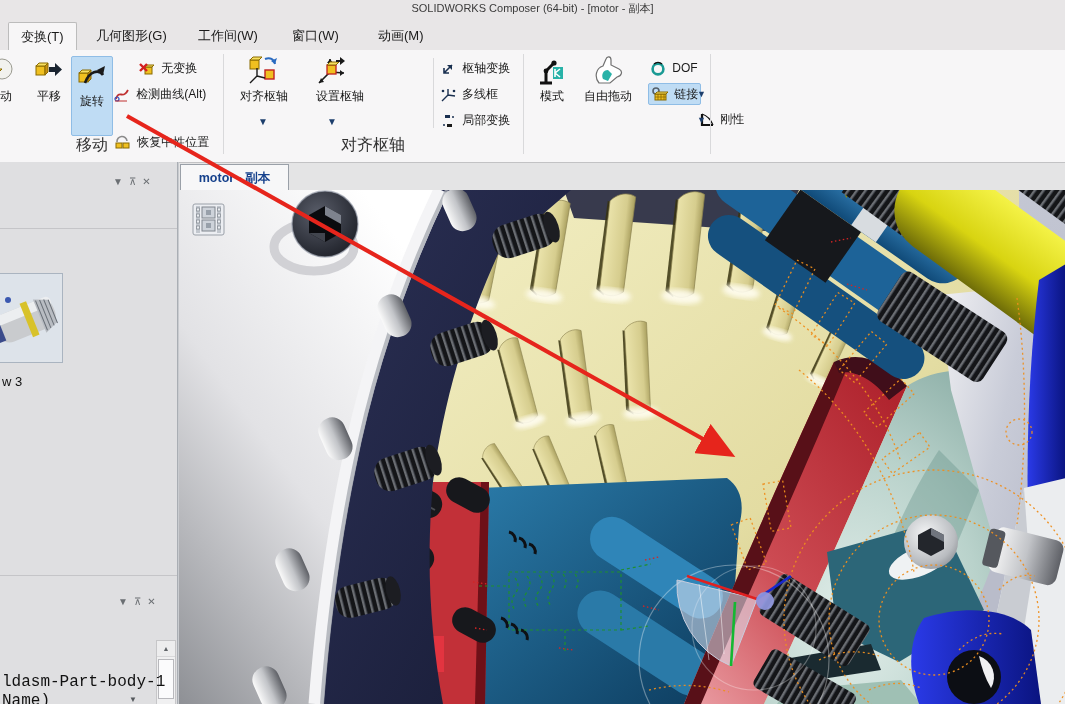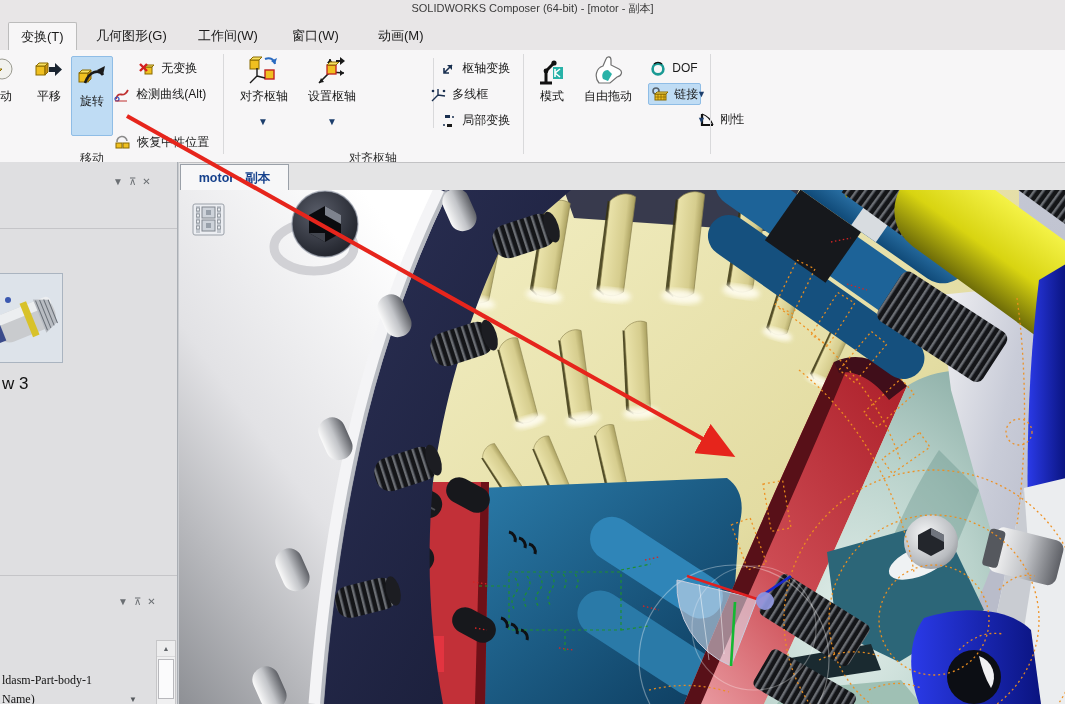--- a/index.html
+++ b/index.html
@@ -18,39 +18,39 @@
 
   
   .ribbon{left:0;top:50px;width:1065px;height:112px;background:#f7f6f7;border-bottom:1px solid #c9c9cb;}
   .rsep{position:absolute;top:4px;width:1px;height:100px;background:#d9d9db;}
   .bigbtn{position:absolute;top:6px;text-align:center;font-size:12px;color:#1a1a1a;}
   .bigbtn .ic{display:block;margin:0 auto 2px auto;}
   .bigbtn.sel{background:#bfdcf4;border:1px solid #8fbde6;border-radius:2px;}
   .minirow{position:absolute;height:20px;font-size:12px;color:#1a1a1a;white-space:nowrap;line-height:20px;}
   .minirow .mic{display:inline-block;vertical-align:middle;margin-right:3px;}
   .minirow.sel{background:#bfdcf4;border:1px solid #8fbde6;border-radius:2px;padding:0 2px;}
-  .grouplabel{position:absolute;top:100px;font-size:12px;color:#333;text-align:center;}
+  .grouplabel{position:absolute;top:85px;font-size:16px;color:#333;text-align:center;}
   .caret{color:#1c3e6c;font-size:9px;}
   .bigcaret{position:absolute;font-size:10px;color:#1c3e6c;}
 
   
   .docrow{left:0;top:162px;width:1065px;height:28px;background:#e4e4e5;border-top:1px solid #c2c2c4;}
   .doctab{position:absolute;left:180px;top:1px;width:107px;height:27px;background:#f7f7f8;
           border:1px solid #9aa0a8;border-bottom:none;font-size:12.5px;font-weight:bold;color:#16418c;
           text-align:center;line-height:26px;}
 
   
   .sidebar{left:0;top:162px;width:177px;height:542px;background:#dfdfe1;}
   .sb-divider{position:absolute;left:0;width:177px;height:1px;background:#c5c5c8;}
   .panelicons{position:absolute;color:#6b6f73;font-size:10px;letter-spacing:6px;}
   .panelicons span{cursor:default;}
   .thumb{position:absolute;left:0px;top:111px;width:62px;height:88px;background:#dfe4ea;
          border:1px solid #aab4c0;border-left:none;}
-  .viewlabel{position:absolute;left:2px;top:212px;font-size:17px;color:#111;}
-  .treetext{position:absolute;font-family:Liberation Serif, serif;font-size:12px;color:#111;white-space:nowrap;}
+  .viewlabel{position:absolute;left:2px;top:212px;font-size:13px;color:#111;}
+  .treetext{position:absolute;font-family:Liberation Mono, monospace;font-size:16px;color:#111;white-space:nowrap;}
   .sb-scroll{position:absolute;left:156px;top:478px;width:18px;height:64px;background:#f0f0f1;border:1px solid #c6c6c8;}
   .sb-up{width:100%;height:15px;text-align:center;font-size:7px;color:#606468;line-height:15px;border-bottom:1px solid #d8d8da;background:#ededee;}
   .sb-thumbbar{width:14px;height:38px;margin:2px auto;background:#fbfbfc;border:1px solid #b8b8bc;}
   .treecaret{position:absolute;left:129px;top:533px;font-size:8px;color:#55595d;}
   .vline{left:177px;top:162px;width:2px;height:542px;background:linear-gradient(90deg,#9a9fa6,#d8dadd);}
 
   
   .viewport{left:179px;top:190px;width:886px;height:514px;background:#c6c9d4;}
   svg{display:block;}
   .overlay{left:0;top:0;width:1065px;height:704px;pointer-events:none;z-index:60;}
@@ -133,42 +133,42 @@
         <rect x="3" y="4" width="9" height="9" fill="#f0c020" stroke="#8a6a00"></rect>
         <polygon points="3,4 6,1 15,1 12,4" fill="#f8e060" stroke="#8a6a00"></polygon>
         <path d="M18,3 C23,1 27,3 28,8" fill="none" stroke="#2a6ac0" stroke-width="2"></path>
         <polygon points="28,8 30,2 24,5" fill="#2a6ac0"></polygon>
         <rect x="18" y="14" width="9" height="9" fill="#f0c020" stroke="#c02020" stroke-width="1.4"></rect>
         <path d="M10,20 L3,27 M10,20 L10,12 M10,20 L18,22" stroke="#1a1a1a" stroke-width="1.4"></path>
       </svg>
       <span>对齐枢轴</span>
     </div>
     <div class="bigcaret" style="left:258px;top:66px;">▼</div>
-    <div class="bigbtn" style="left:300px;width:64px;">
+    <div class="bigbtn" style="left:300px;width:64px;text-align:right;">
       <svg class="ic" width="34" height="30" viewBox="0 0 34 30">
         <path d="M15,16 L15,3 M15,16 L4,27 M15,16 L29,17" stroke="#1a1a1a" stroke-width="1.6"></path>
         <polygon points="15,3 12,7 18,7" fill="#1a1a1a"></polygon>
         <polygon points="4,27 9,26 6,22" fill="#1a1a1a"></polygon>
         <polygon points="29,17 25,14 25,20" fill="#1a1a1a"></polygon>
         <rect x="12" y="9" width="9" height="9" fill="#f0c020" stroke="#c02020" stroke-width="1.3"></rect>
         <polygon points="12,9 15,6 24,6 21,9" fill="#f8e060" stroke="#8a6a00"></polygon>
         <polygon points="21,4 25,4 25,1 30,5 25,9 25,6 21,6" fill="#1a1a1a"></polygon>
       </svg>
       <span>设置枢轴</span>
     </div>
     <div class="bigcaret" style="left:327px;top:66px;">▼</div>
     <div class="rsep" style="left:433px;top:8px;height:70px;"></div>
     <div class="minirow" style="left:441px;top:8px;">
       <svg class="mic" width="15" height="14" viewBox="0 0 15 14">
         <path d="M3,11 L11,3 M3,6 L3,11 L8,11" fill="none" stroke="#1a3050" stroke-width="1.6"></path>
         <polygon points="11,3 6,3 11,8" fill="#1a3050"></polygon>
       </svg>
       <span>枢轴变换</span>
     </div>
-    <div class="minirow" style="left:431px;top:34px;">
+    <div class="minirow" style="left:441px;top:34px;font-family:Liberation Serif, serif;">
       <svg class="mic" width="15" height="14" viewBox="0 0 15 14">
         <path d="M7,7 L7,1 M7,7 L1,13 M7,7 L14,8" stroke="#1a3050" stroke-width="1.4"></path>
         <circle cx="2" cy="3" r="1.3" fill="#1a3050"></circle>
           <circle cx="13" cy="3" r="1.3" fill="#1a3050"></circle>
       </svg>
       <span>多线框</span>
     </div>
     <div class="minirow" style="left:441px;top:60px;">
       <svg class="mic" width="15" height="14" viewBox="0 0 15 14">
         <polygon points="4,1 9,1 9,4 4,4" fill="#1a3050"></polygon>

